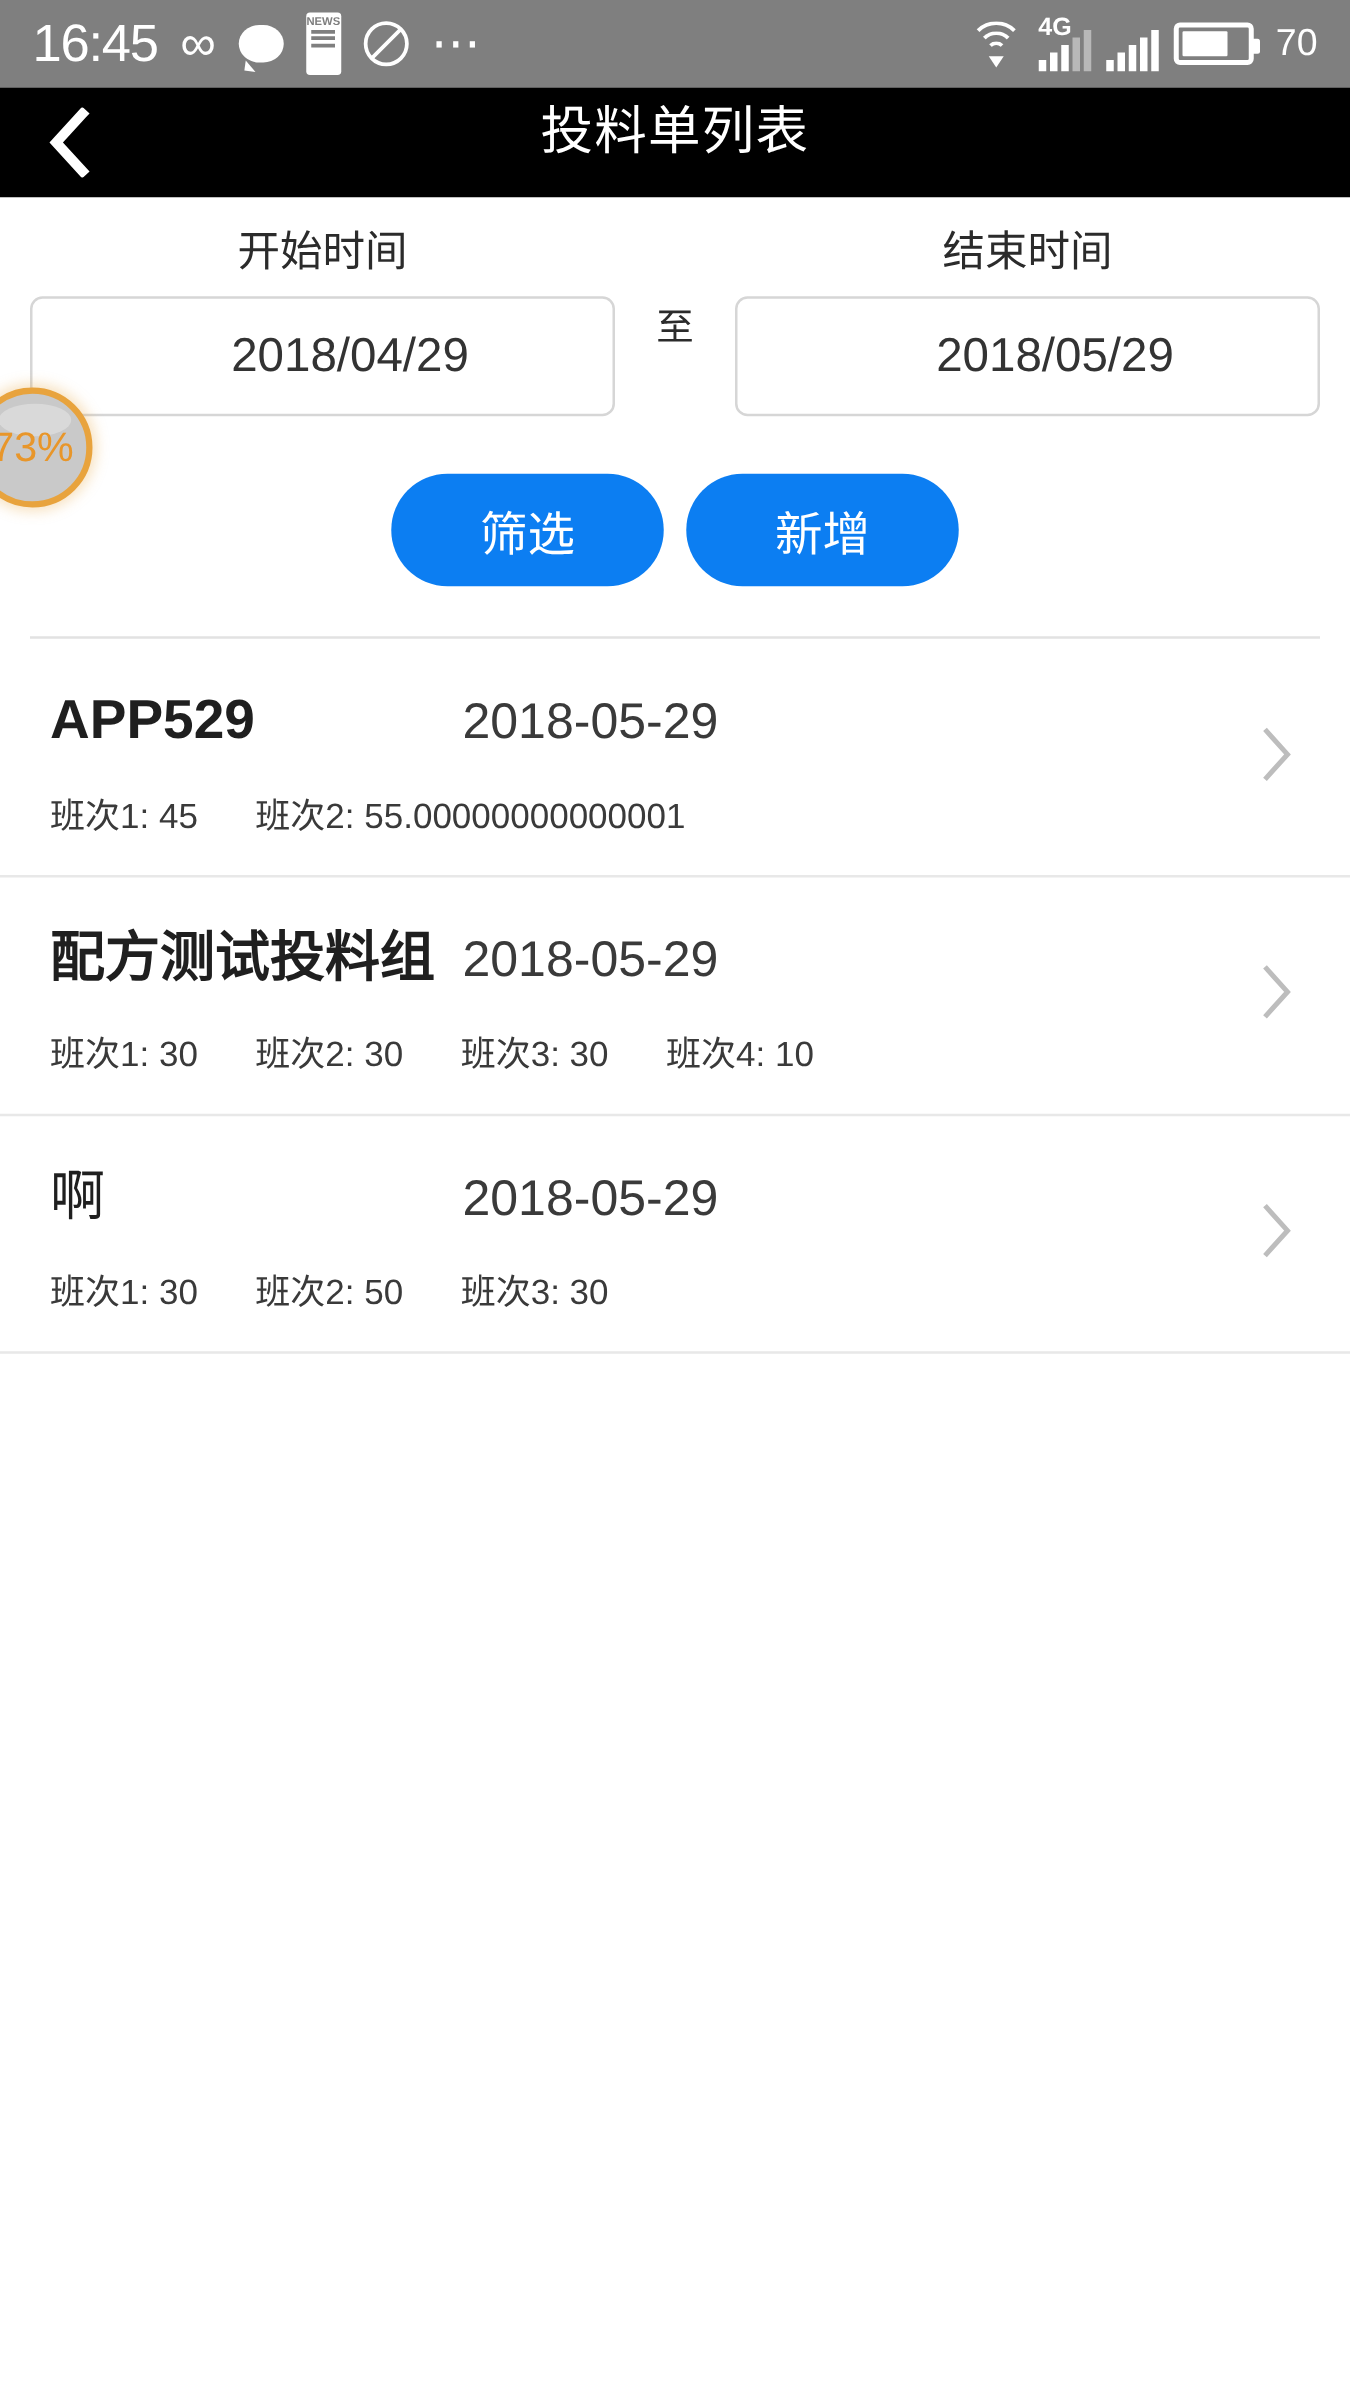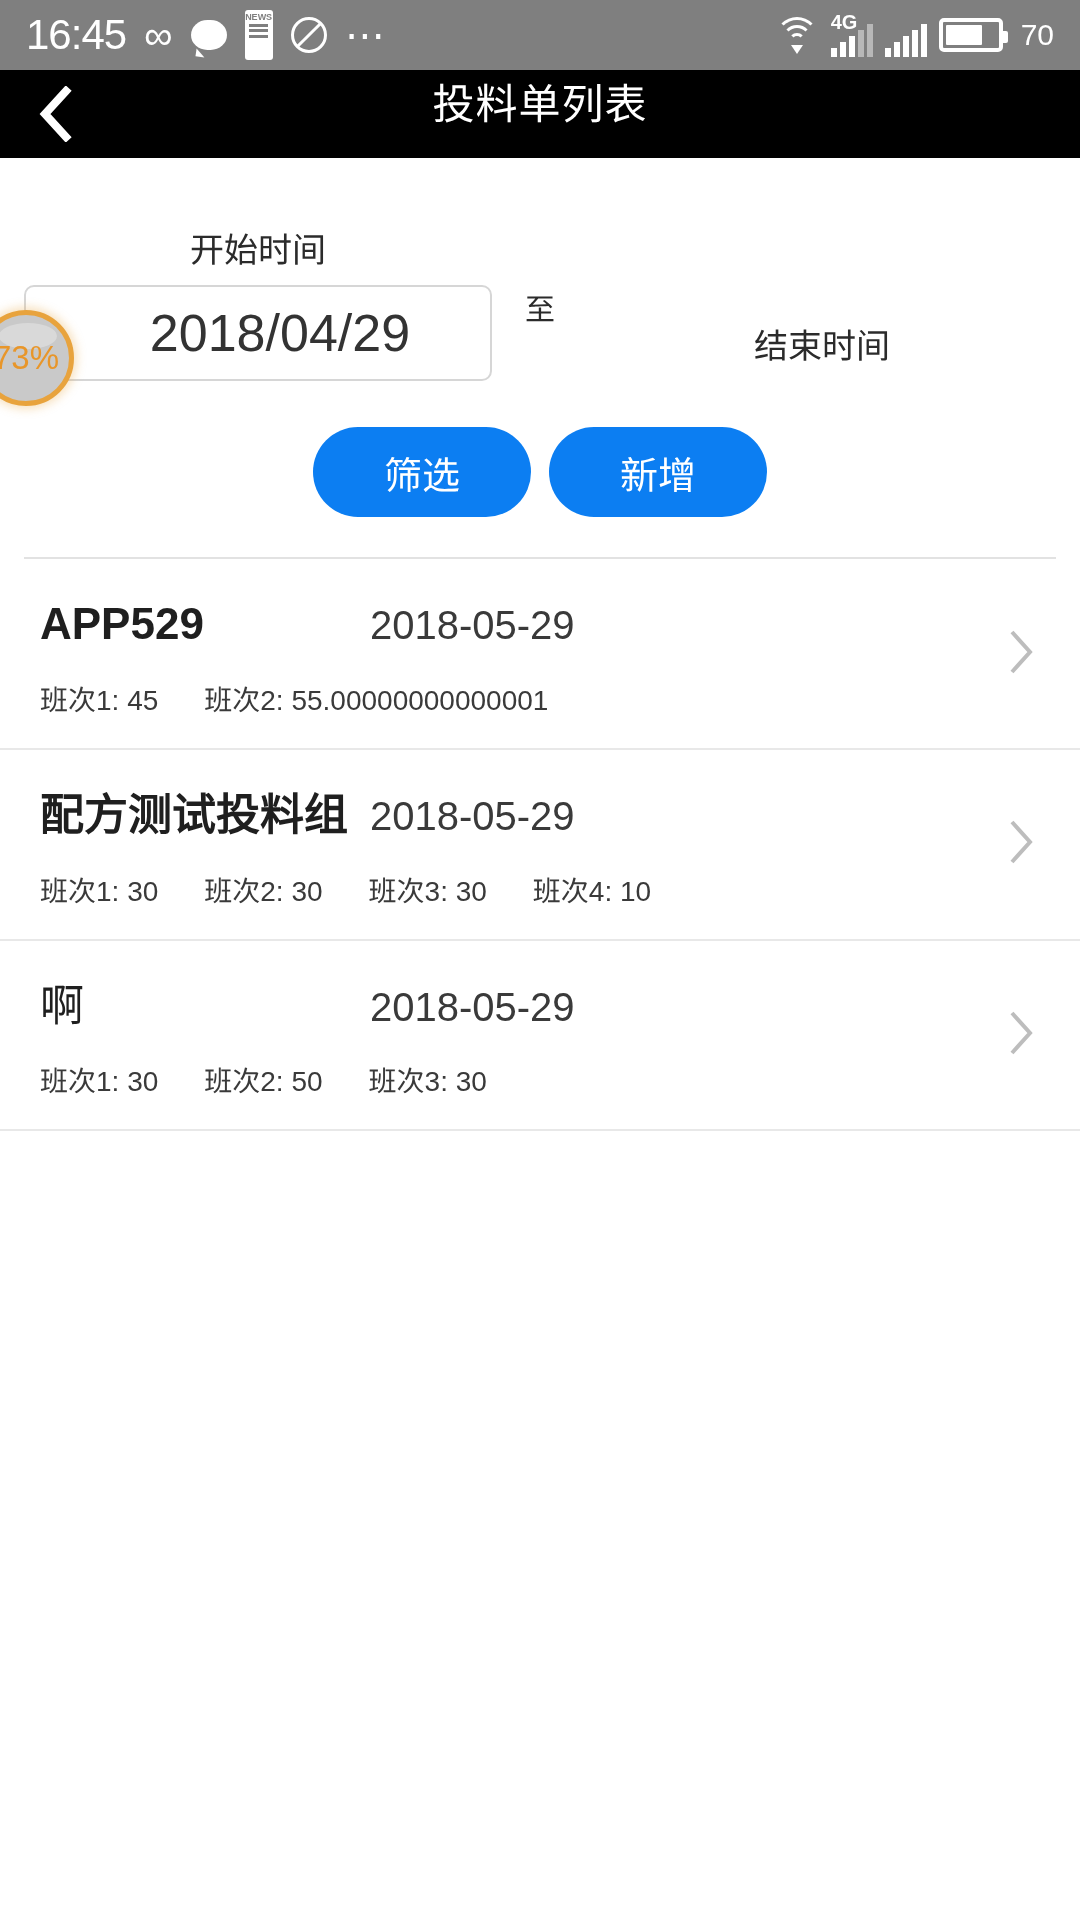--- a/index.html
+++ b/index.html
@@ -97,31 +97,30 @@
     position:absolute; left:0; right:0; text-align:center;
     color:#ffffff; font-size:42px; letter-spacing:1px;
     pointer-events:none;
   }
 
   
   .filter-panel{ width:100%; background:#fff; padding-top:26px; position:relative; }
   .date-row{
     display:flex; align-items:flex-end; justify-content:center;
     padding:0 24px;
-    margin-top:48px;
   }
   .date-col{ flex:1 1 0; min-width:0; }
   .date-label{
     text-align:center; font-size:34px; color:#2b2b2b;
     margin-bottom:16px; line-height:1.1;
   }
   .date-input{
     height:96px; border:2px solid #d6d6d6; border-radius:10px;
     display:flex; align-items:center; justify-content:center;
-    font-size:52px; color:#333; background:#fff; cursor:pointer;padding-left:44px;
+    font-size:38px; color:#333; background:#fff; cursor:pointer;padding-left:44px;
   }
   .date-sep{
     flex:0 0 96px; text-align:center; font-size:30px; color:#2b2b2b;
     padding-bottom:52px;
   }
 
   .btn-row{
     display:flex; justify-content:center; gap:18px;
     margin-top:46px;
   }
@@ -241,20 +240,21 @@
 <div class="filter-panel">
 
   <div class="date-row">
     <div class="date-col">
       <div class="date-label">开始时间</div>
       <div class="date-input">2018/04/29</div>
     </div>
     <div class="date-sep">至</div>
     <div class="date-col">
       <div class="date-label">结束时间</div>
+      <div class="date-input">2018/05/29</div>
     </div>
   </div>
 
   <div class="btn-row">
     <button class="btn">筛选</button>
     <button class="btn">新增</button>
   </div>
 
   <div class="progress-bubble">
     <span>73%</span>

